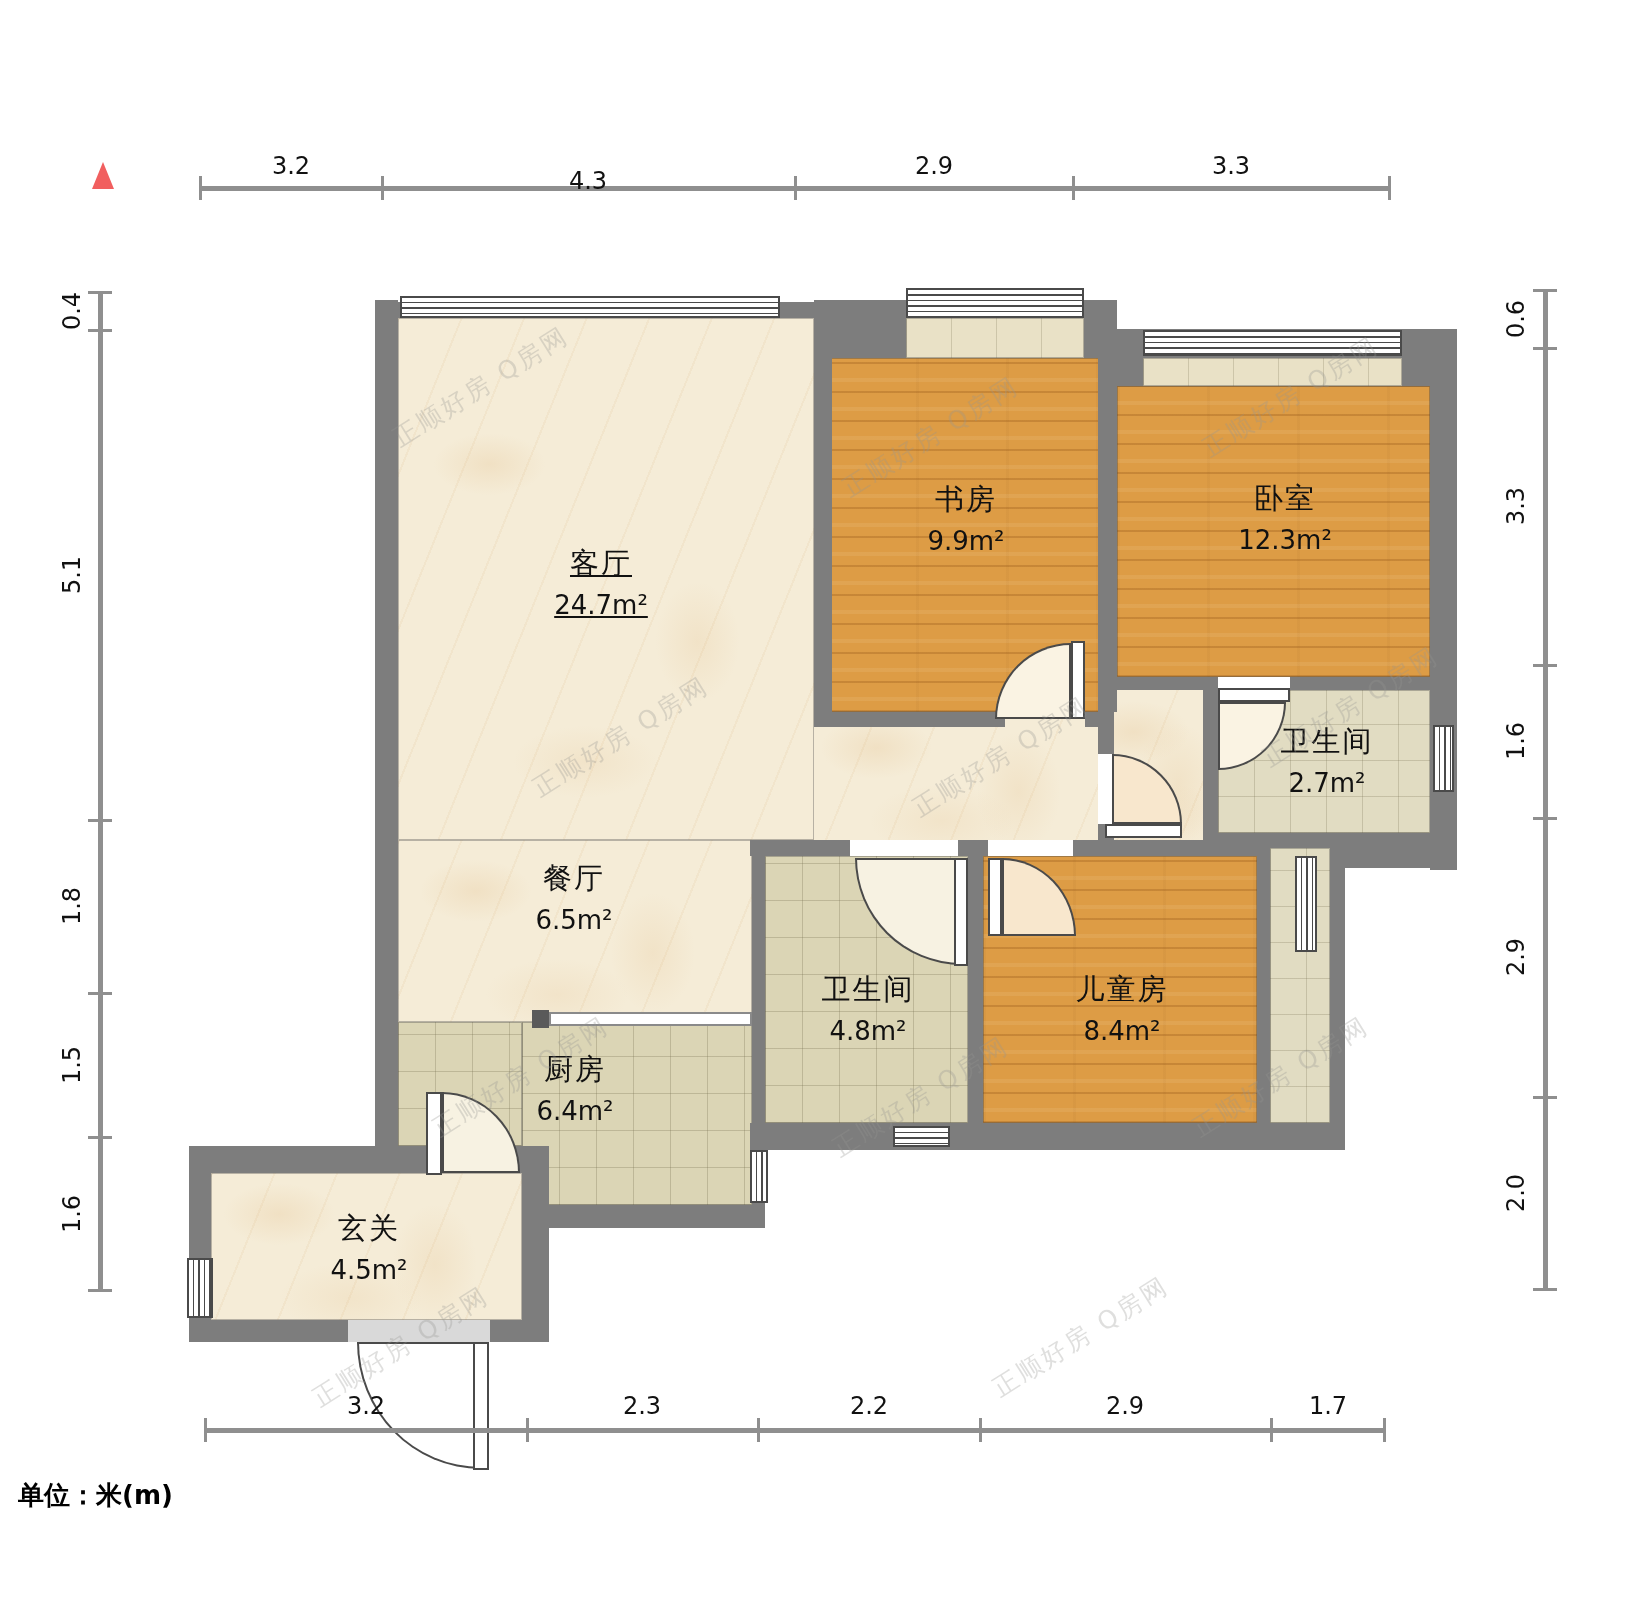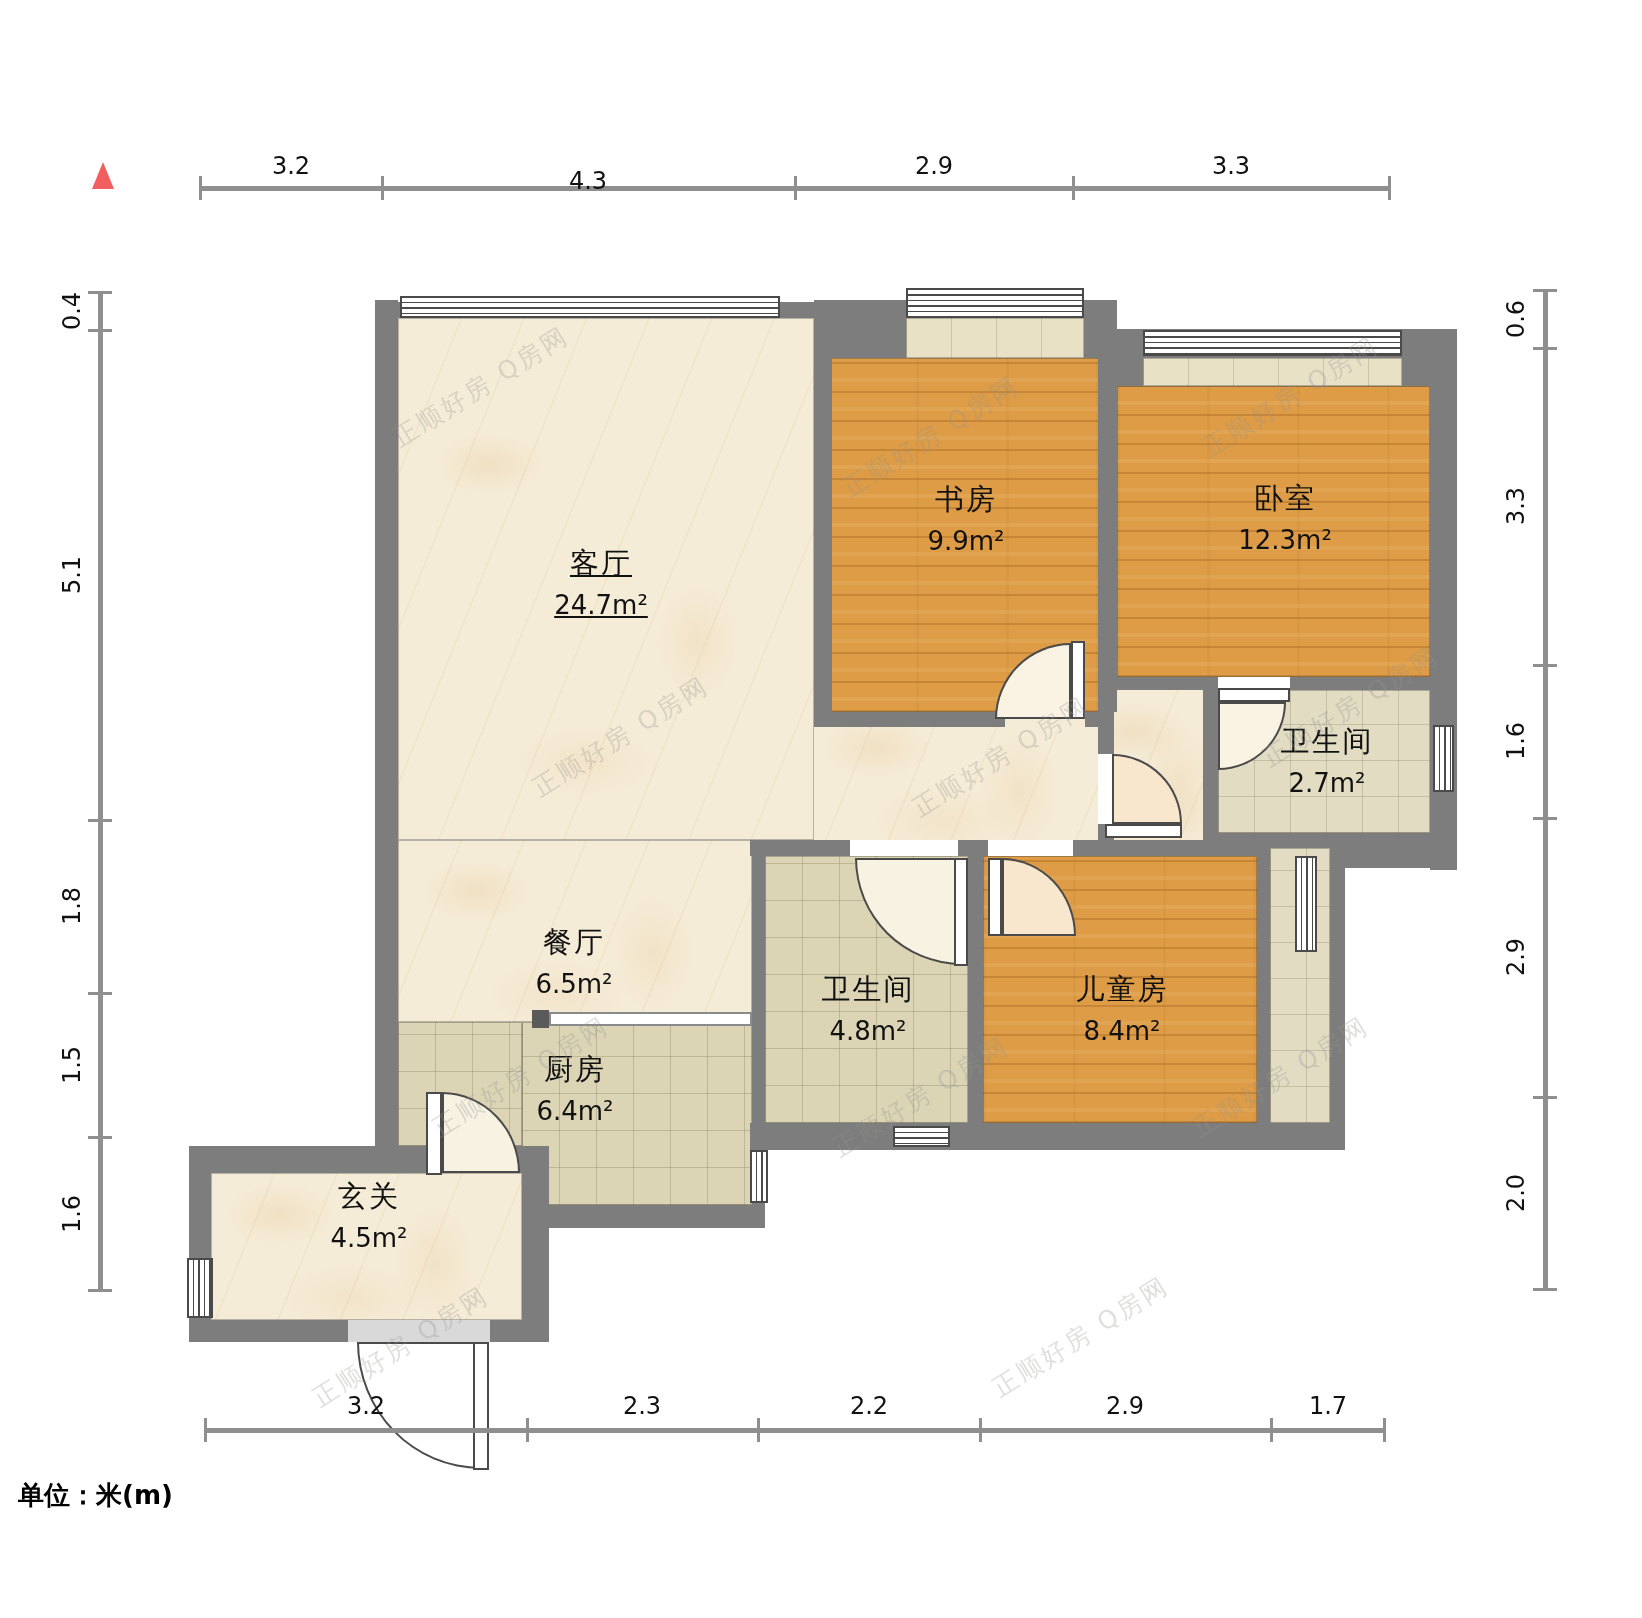--- a/index.html
+++ b/index.html
@@ -157,29 +157,29 @@
   <div class="abs door-sector" style="left:357px;top:1342px;width:124px;height:127px;background:#ffffff;border-radius:0 0 0 100%;"></div>
   <div class="abs door-leaf" style="left:473px;top:1342px;width:16px;height:128px;"></div>
 
   <div class="abs divider-handle" style="left:532px;top:1010px;width:17px;height:18px;"></div>
   <div class="abs divider-bar" style="left:549px;top:1012px;width:203px;height:14px;"></div>
 
   <div class="room-label" style="left:601px;top:582px;text-decoration:underline;">
     <div class="rname">客厅</div>
     <div class="rarea">24.7m²</div>
   </div>
-  <div class="room-label" style="left:574px;top:961px;">
+  <div class="room-label" style="left:574px;top:897px;">
     <div class="rname">餐厅</div>
     <div class="rarea">6.5m²</div>
   </div>
   <div class="room-label" style="left:575px;top:1088px;">
     <div class="rname">厨房</div>
     <div class="rarea">6.4m²</div>
   </div>
-  <div class="room-label" style="left:369px;top:1215px;">
+  <div class="room-label" style="left:369px;top:1247px;">
     <div class="rname">玄关</div>
     <div class="rarea">4.5m²</div>
   </div>
   <div class="room-label" style="left:966px;top:518px;">
     <div class="rname">书房</div>
     <div class="rarea">9.9m²</div>
   </div>
   <div class="room-label" style="left:1285px;top:517px;">
     <div class="rname">卧室</div>
     <div class="rarea">12.3m²</div>

